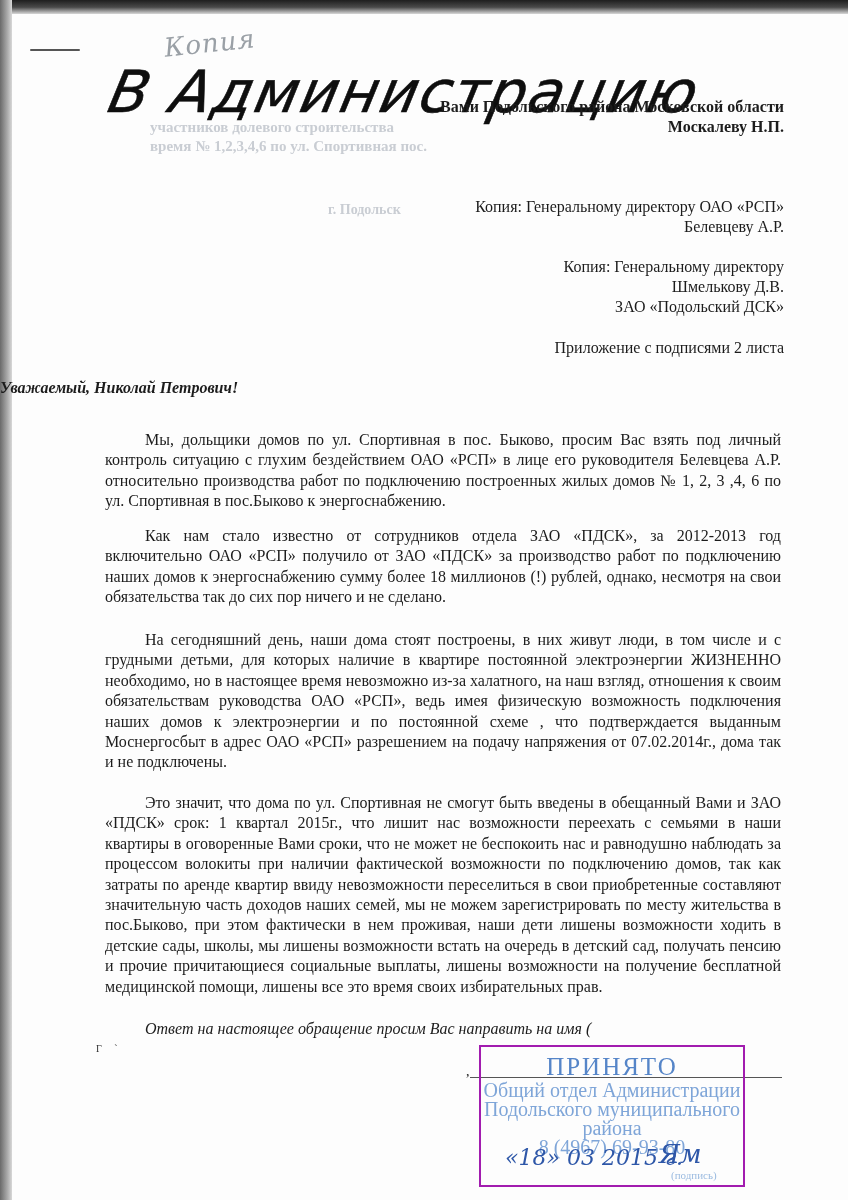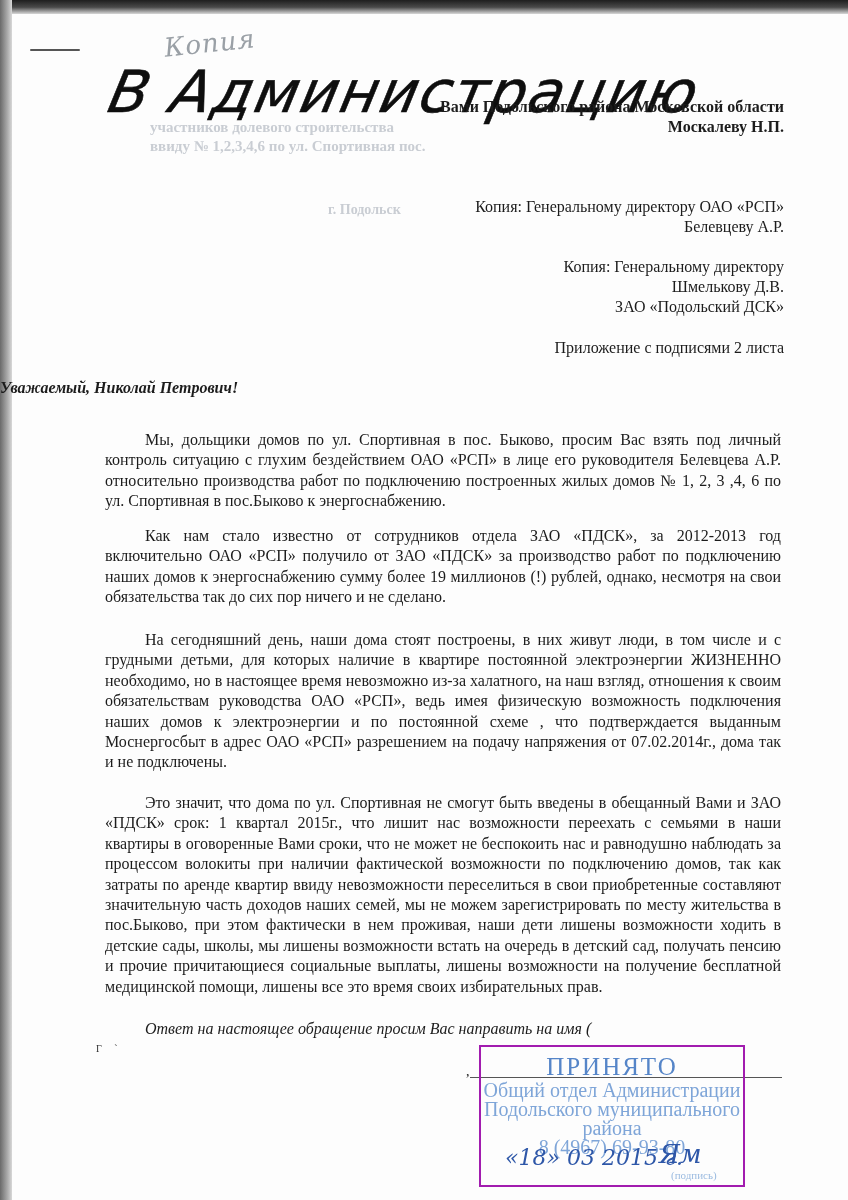--- a/index.html
+++ b/index.html
@@ -68,21 +68,21 @@
 <div class="scan-left"></div>
 
 <div class="sheet"></div>
 
 <div class="dash"></div>
 
 <div class="handwrite-copy">Копия</div>
 <div class="handwrite-main">В Администрацию</div>
 
 <div class="ghost ghost1">участников долевого строительства</div>
-<div class="ghost ghost2">ввиду № 1,2,3,4,6 по ул. Спортивная пос.</div>
+<div class="ghost ghost2">время № 1,2,3,4,6 по ул. Спортивная пос.</div>
 <div class="ghost ghost3">г. Подольск</div>
 
 <div class="addr addr-head">
   <div>Вами Подольского района Московской области</div>
   <div>Москалеву Н.П.</div>
 </div>
 
 <div class="addr addr-copy1">
   <div>Копия: Генеральному директору ОАО «РСП»</div>
   <div>Белевцеву А.Р.</div>
@@ -92,21 +92,21 @@
   <div>Копия: Генеральному директору</div>
   <div>Шмелькову Д.В.</div>
   <div>ЗАО «Подольский ДСК»</div>
 </div>
 
 <div class="addr addr-attach">Приложение с подписями 2 листа</div>
 
 <div class="salutation">Уважаемый, Николай Петрович!</div>
 
 <p class="para p1" style="margin:0">Мы, дольщики домов по ул. Спортивная в пос. Быково, просим Вас взять под личный контроль ситуацию с глухим бездействием ОАО «РСП» в лице его руководителя Белевцева А.Р. относительно производства работ по подключению построенных жилых домов № 1, 2, 3 ,4, 6 по ул. Спортивная в пос.Быково к энергоснабжению.</p>
-<p class="para p2" style="margin:0">Как нам стало известно от сотрудников отдела ЗАО «ПДСК», за 2012-2013 год включительно ОАО «РСП» получило от ЗАО «ПДСК» за производство работ по подключению наших домов к энергоснабжению сумму более 19 миллионов (!) рублей, однако, несмотря на свои обязательства так до сих пор ничего и не сделано.</p>
+<p class="para p2" style="margin:0">Как нам стало известно от сотрудников отдела ЗАО «ПДСК», за 2012-2013 год включительно ОАО «РСП» получило от ЗАО «ПДСК» за производство работ по подключению наших домов к энергоснабжению сумму более 18 миллионов (!) рублей, однако, несмотря на свои обязательства так до сих пор ничего и не сделано.</p>
 <p class="para p3" style="margin:0">На сегодняшний день, наши дома стоят построены, в них живут люди, в том числе и с грудными детьми, для которых наличие в квартире постоянной электроэнергии ЖИЗНЕННО необходимо, но в настоящее время невозможно из-за халатного, на наш взгляд, отношения к своим обязательствам руководства ОАО «РСП», ведь имея физическую возможность подключения наших домов к электроэнергии и по постоянной схеме , что подтверждается выданным Моснергосбыт в адрес ОАО «РСП» разрешением на подачу напряжения от 07.02.2014г., дома так и не подключены.</p>
 <p class="para p4" style="margin:0">Это значит, что дома по ул. Спортивная не смогут быть введены в обещанный Вами и ЗАО «ПДСК» срок: 1 квартал 2015г., что лишит нас возможности переехать с семьями в наши квартиры в оговоренные Вами сроки, что не может не беспокоить нас и равнодушно наблюдать за процессом волокиты при наличии фактической возможности по подключению домов, так как затраты по аренде квартир ввиду невозможности переселиться в свои приобретенные составляют значительную часть доходов наших семей, мы не можем зарегистрировать по месту жительства в пос.Быково, при этом фактически в нем проживая, наши дети лишены возможности ходить в детские сады, школы, мы лишены возможности встать на очередь в детский сад, получать пенсию и прочие причитающиеся социальные выплаты, лишены возможности на получение бесплатной медицинской помощи, лишены все это время своих избирательных прав.</p>
 <p class="para p5" style="margin:0">Ответ на настоящее обращение просим Вас направить на имя (</p>
 
 <div class="stray">Г &nbsp;&nbsp;&nbsp;&nbsp;`</div>
 <div class="comma">,</div>
 <div class="sigline"></div>
 
 <div class="stamp">
   <div class="stamp-title">ПРИНЯТО</div>

